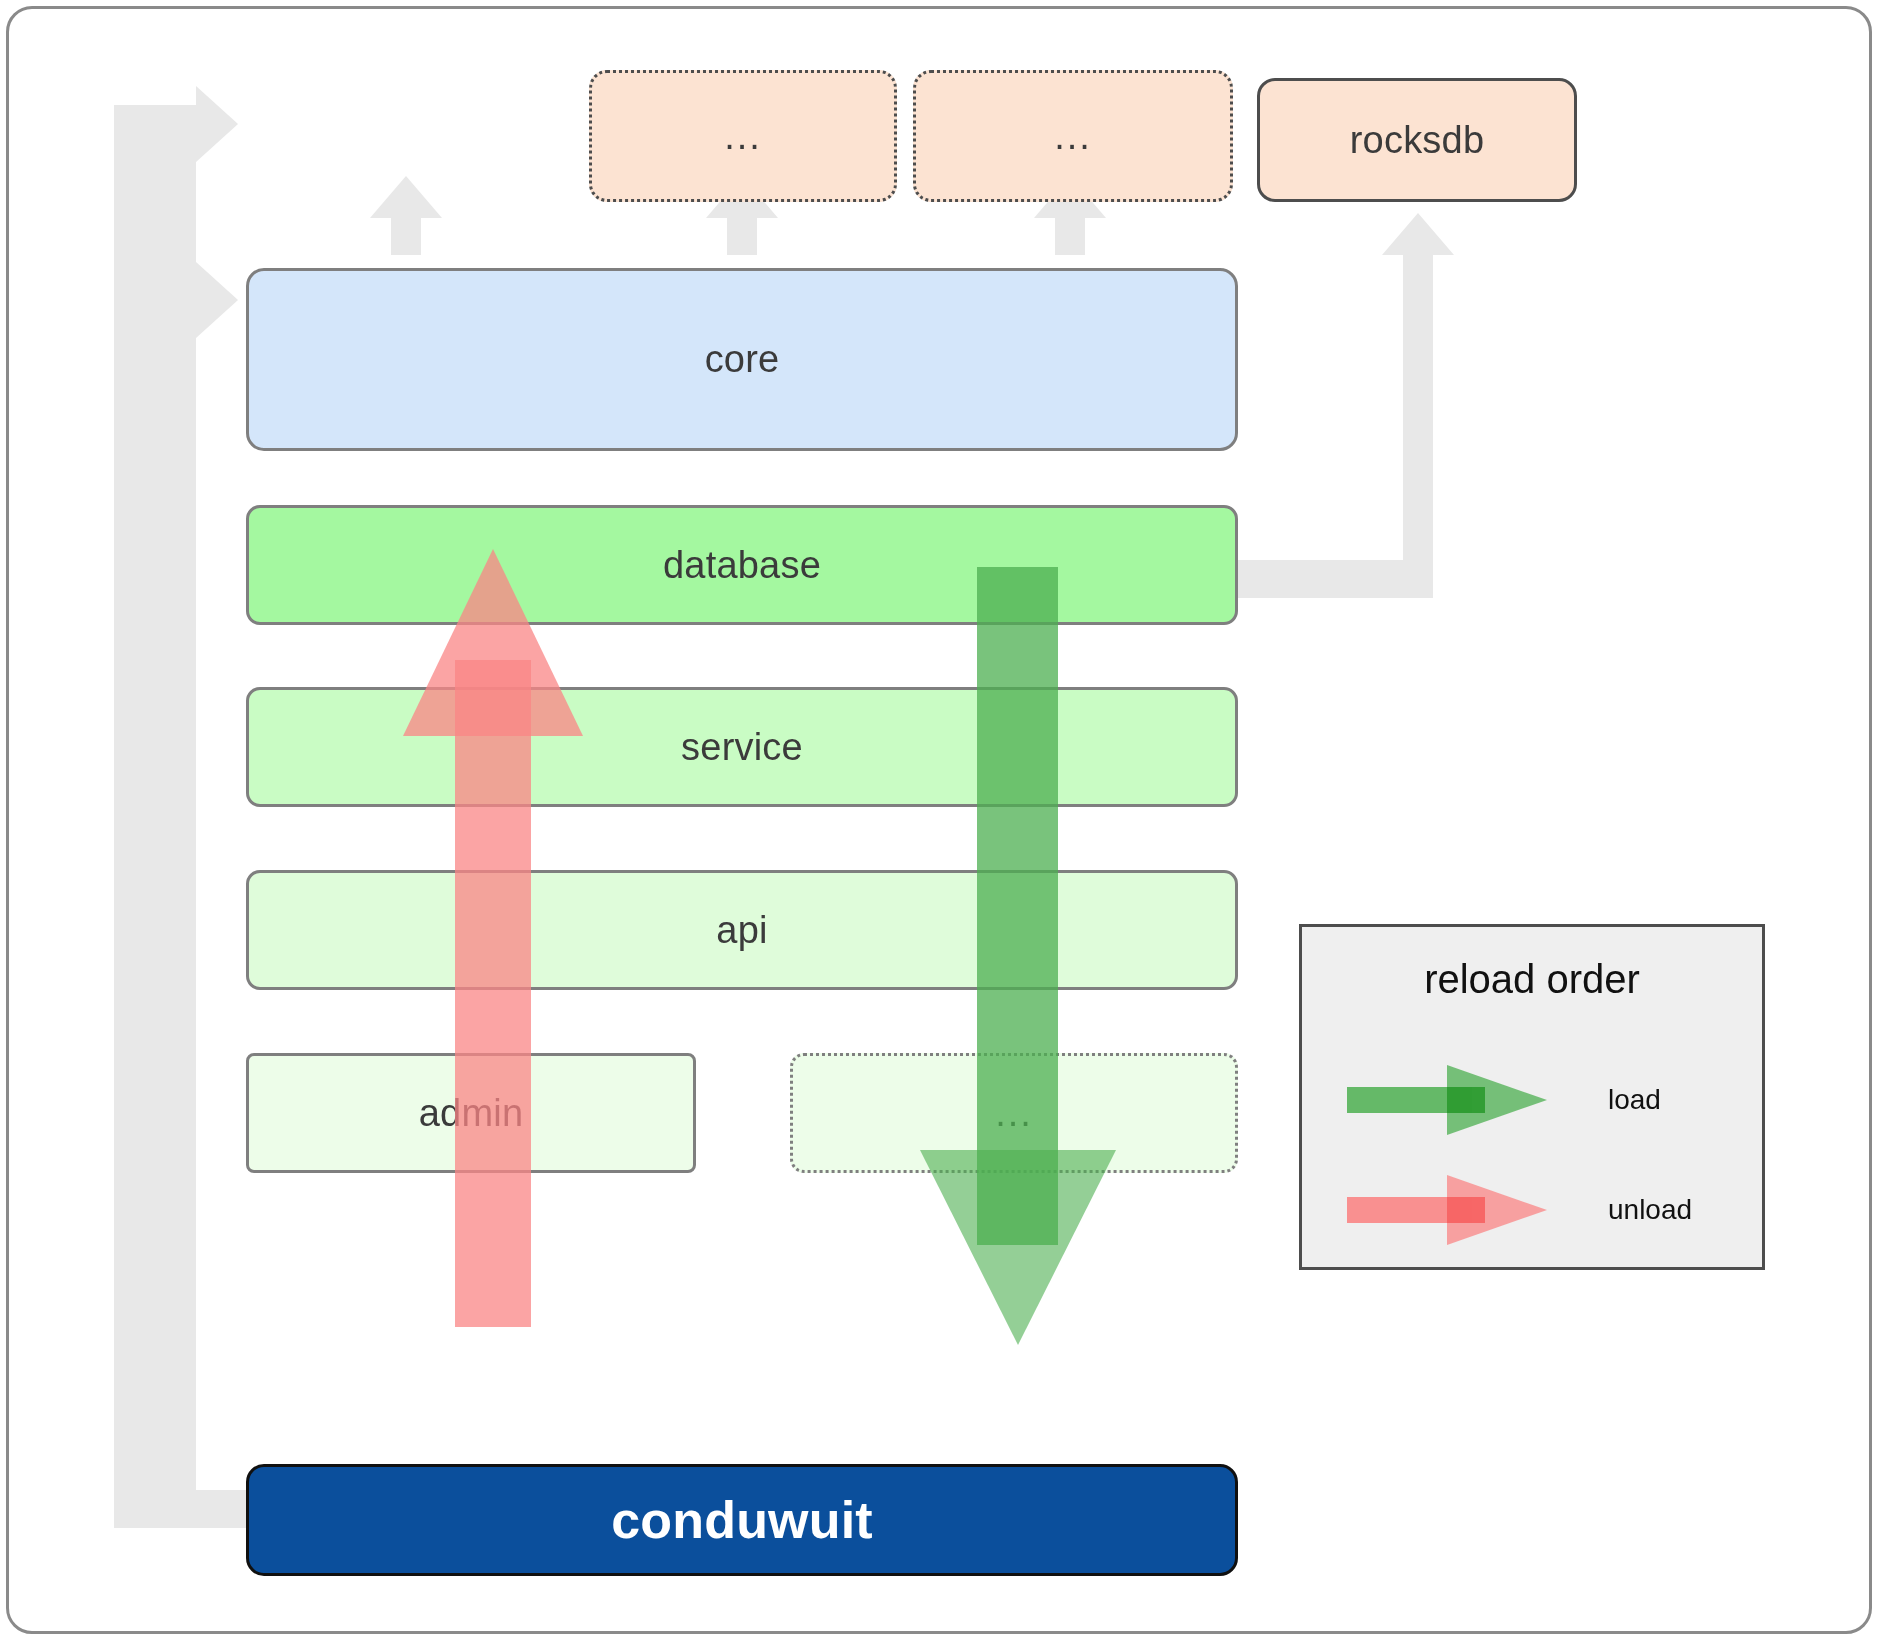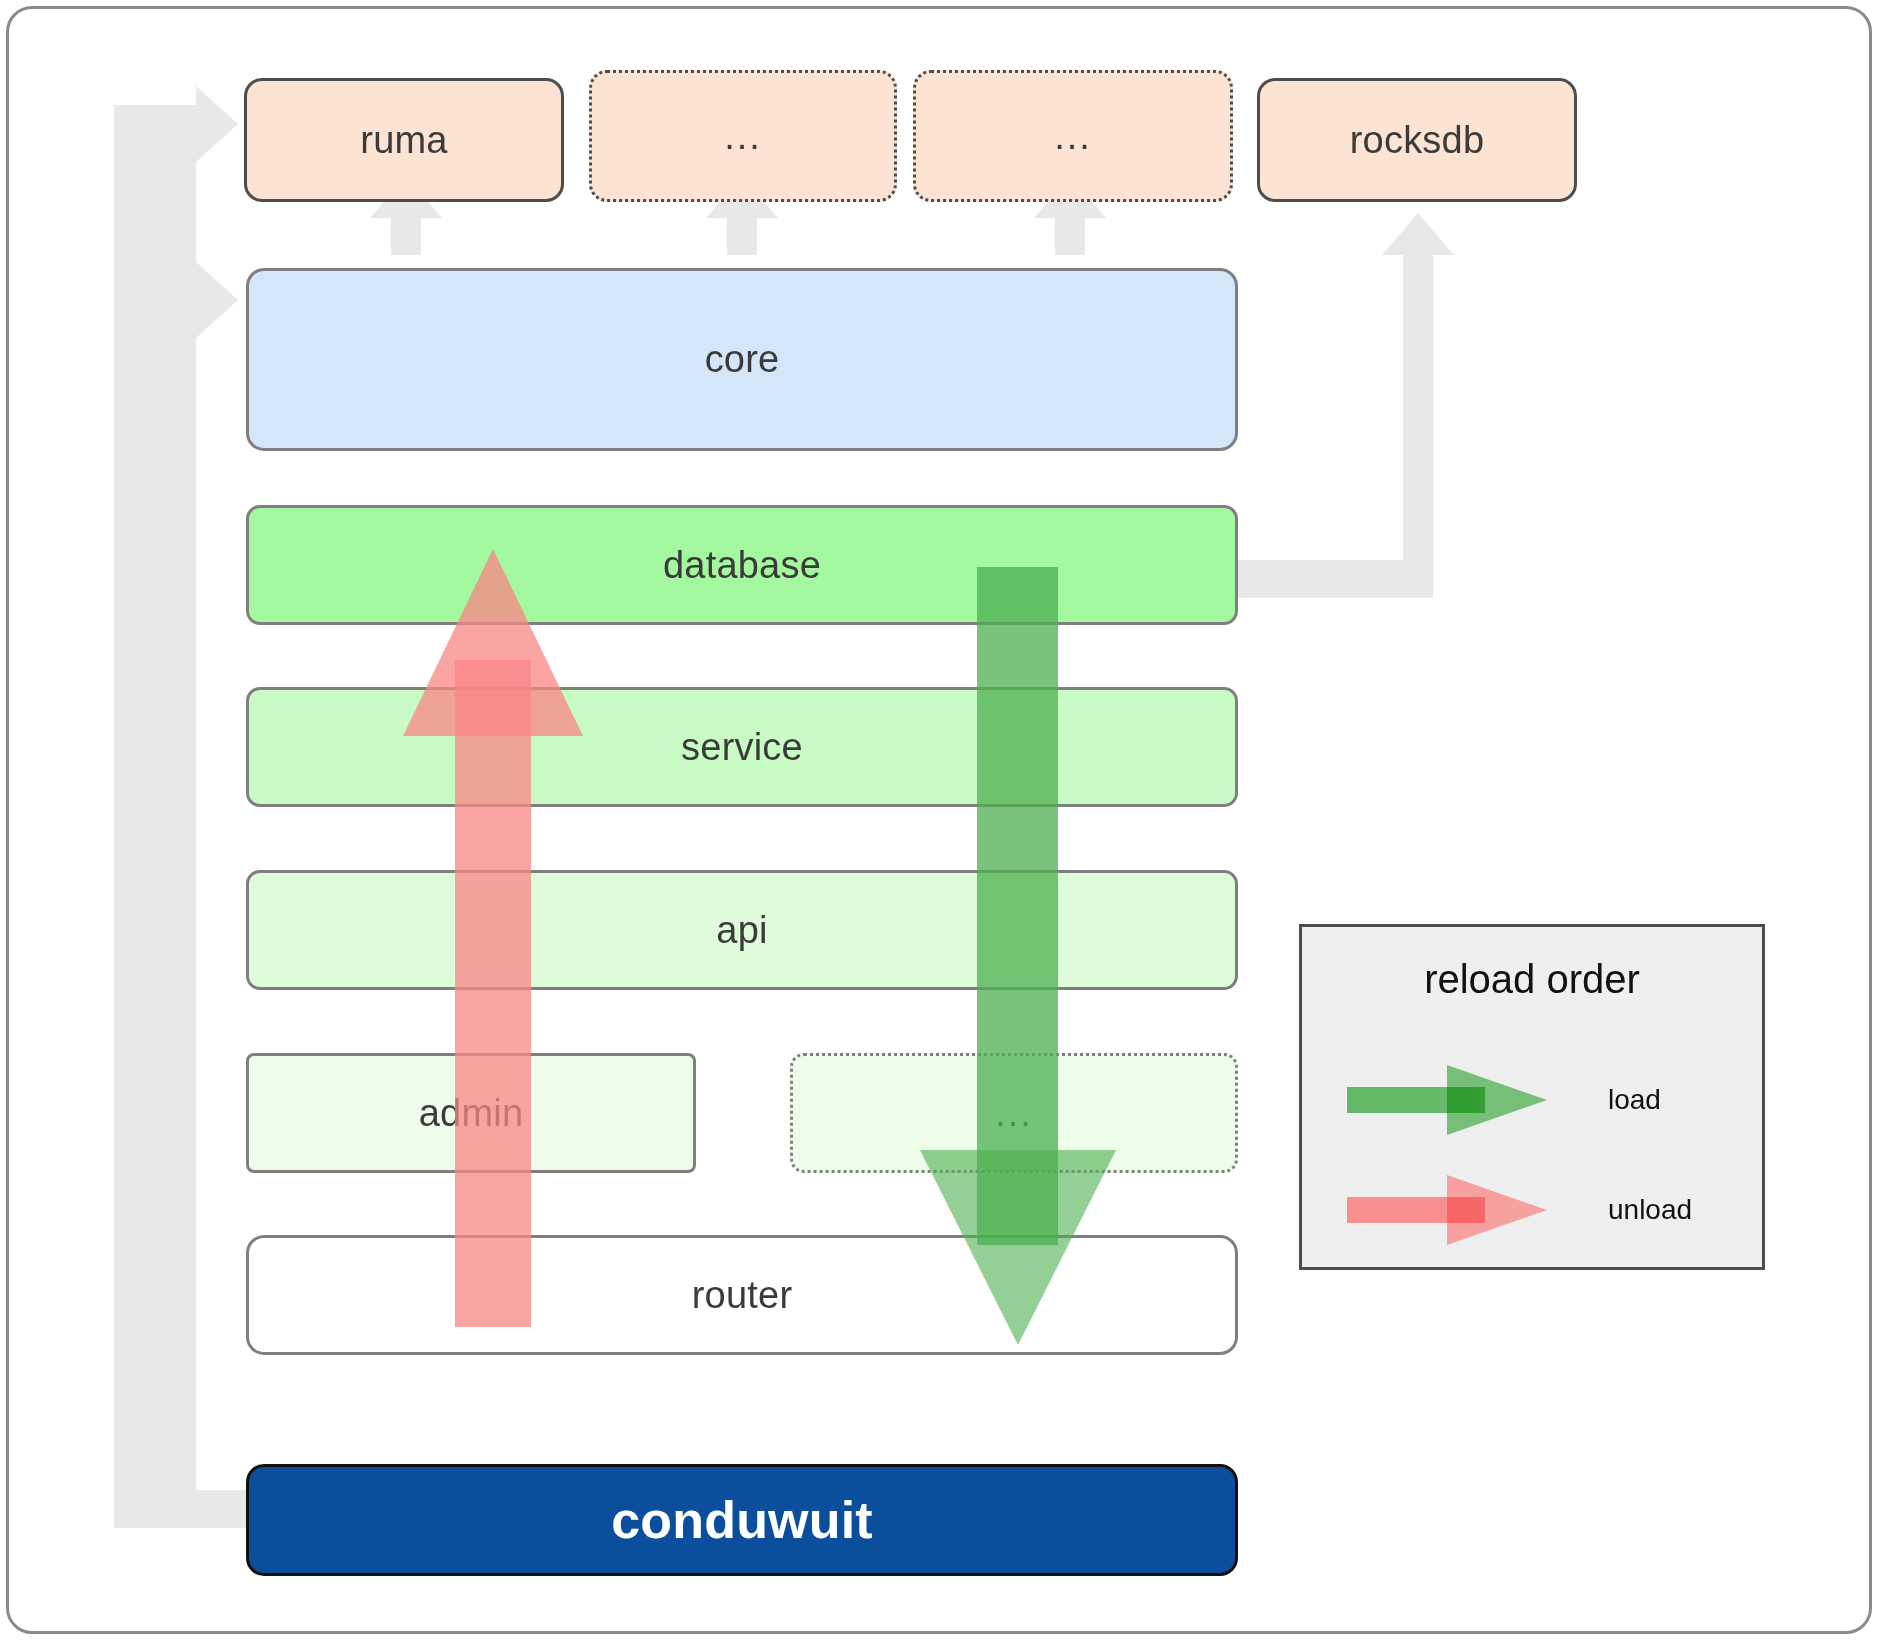--- a/index.html
+++ b/index.html
@@ -167,23 +167,20 @@
       <path d="M 391 255 L 391 218 L 370 218 L 406 176 L 442 218 L 421 218 L 421 255 Z"></path>
 
       <path d="M 727 255 L 727 218 L 706 218 L 742 176 L 778 218 L 757 218 L 757 255 Z"></path>
 
       <path d="M 1055 255 L 1055 218 L 1034 218 L 1070 176 L 1106 218 L 1085 218 L 1085 255 Z"></path>
 
       <path d="M 1222 560 L 1403 560 L 1403 255 L 1382 255 L 1418 213 L 1454 255 L 1433 255 L 1433 598 L 1222 598 Z"></path>
     </g>
   </svg>
 
-  <div class="node dep-solid" style="left:244px; top:78px; width:320px; height:124px;">
-    <span class="label">ruma</span>
-  </div>
 
   <div class="node dep-dotted" style="left:589px; top:70px; width:308px; height:132px;">
     <span class="label ellipsis-label">...</span>
   </div>
 
   <div class="node dep-dotted" style="left:913px; top:70px; width:320px; height:132px;">
     <span class="label ellipsis-label">...</span>
   </div>
 
   <div class="node dep-solid" style="left:1257px; top:78px; width:320px; height:124px;">
@@ -207,23 +204,20 @@
   </div>
 
   <div class="node admin" style="left:246px; top:1053px; width:450px; height:120px;">
     <span class="label">admin</span>
   </div>
 
   <div class="node ellipsis-dotted" style="left:790px; top:1053px; width:448px; height:120px;">
     <span class="label ellipsis-label">...</span>
   </div>
 
-  <div class="node router" style="left:246px; top:1235px; width:992px; height:120px;">
-    <span class="label">router</span>
-  </div>
 
   <div class="node app" style="left:246px; top:1464px; width:992px; height:112px;">
     <span class="label">conduwuit</span>
   </div>
 
   <svg class="layer" viewBox="0 0 1883 1643">
 
     <g>
       <polygon points="455,660 531,660 531,1327 455,1327" fill="#fa8585" fill-opacity="0.75"></polygon>
       <polygon points="493,549 583,736 403,736" fill="#fa8585" fill-opacity="0.75"></polygon>

